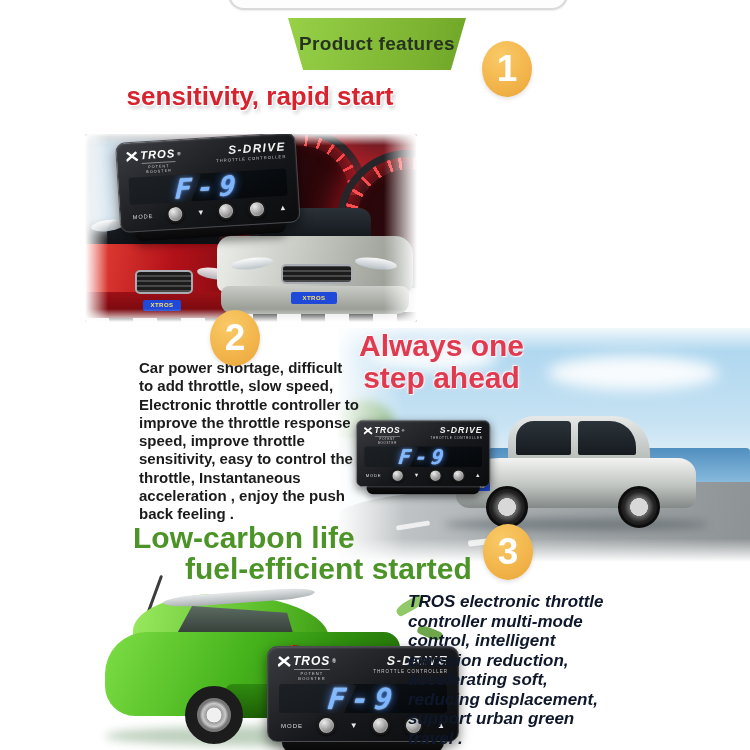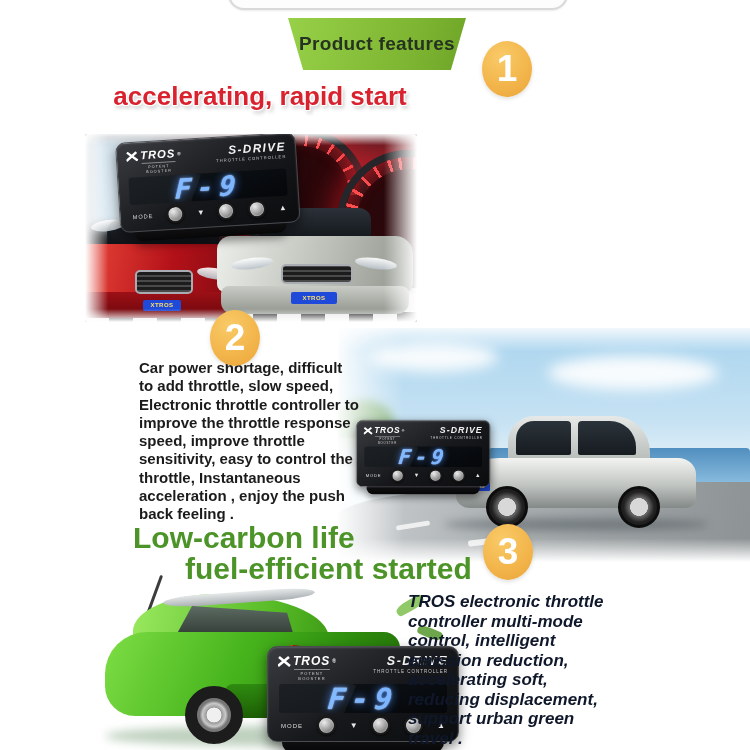--- a/index.html
+++ b/index.html
@@ -220,21 +220,21 @@
 
   <div class="abs banner">
     <span>Product features</span>
   </div>
 
   <div class="abs badge badge1">1</div>
   <div class="abs badge badge2">2</div>
   <div class="abs badge badge3">3</div>
 
   <div class="abs title-red">
-    <div>accelerating, rapid start</div>
+    <div>sensitivity, rapid start</div>
   </div>
 
   <div class="abs photo1">
     <div class="abs p1-sky"></div>
     <div class="abs p1-glow"></div>
     <div class="abs dial dialA"></div>
     <div class="abs dial dialB"></div>
     <div class="abs checker"></div>
     <div class="abs checker-shade"></div>
 
@@ -348,20 +348,24 @@
           <span class="knob"></span>
           <span class="knob"></span>
           <span class="arr">▲</span>
         </div>
       </div>
       <div class="dev-base"></div>
     </div>
     <div class="abs edge"></div>
   </div>
 
+  <div class="abs title-pink">
+    <div>Always one</div>
+    <div>step ahead</div>
+  </div>
 
   <div class="abs body-text body2">Car power shortage, difficult
 to add throttle, slow speed,
 Electronic throttle controller to
 improve the throttle response
 speed, improve throttle
 sensitivity, easy to control the
 throttle, Instantaneous
 acceleration , enjoy the push
 back feeling .</div>

